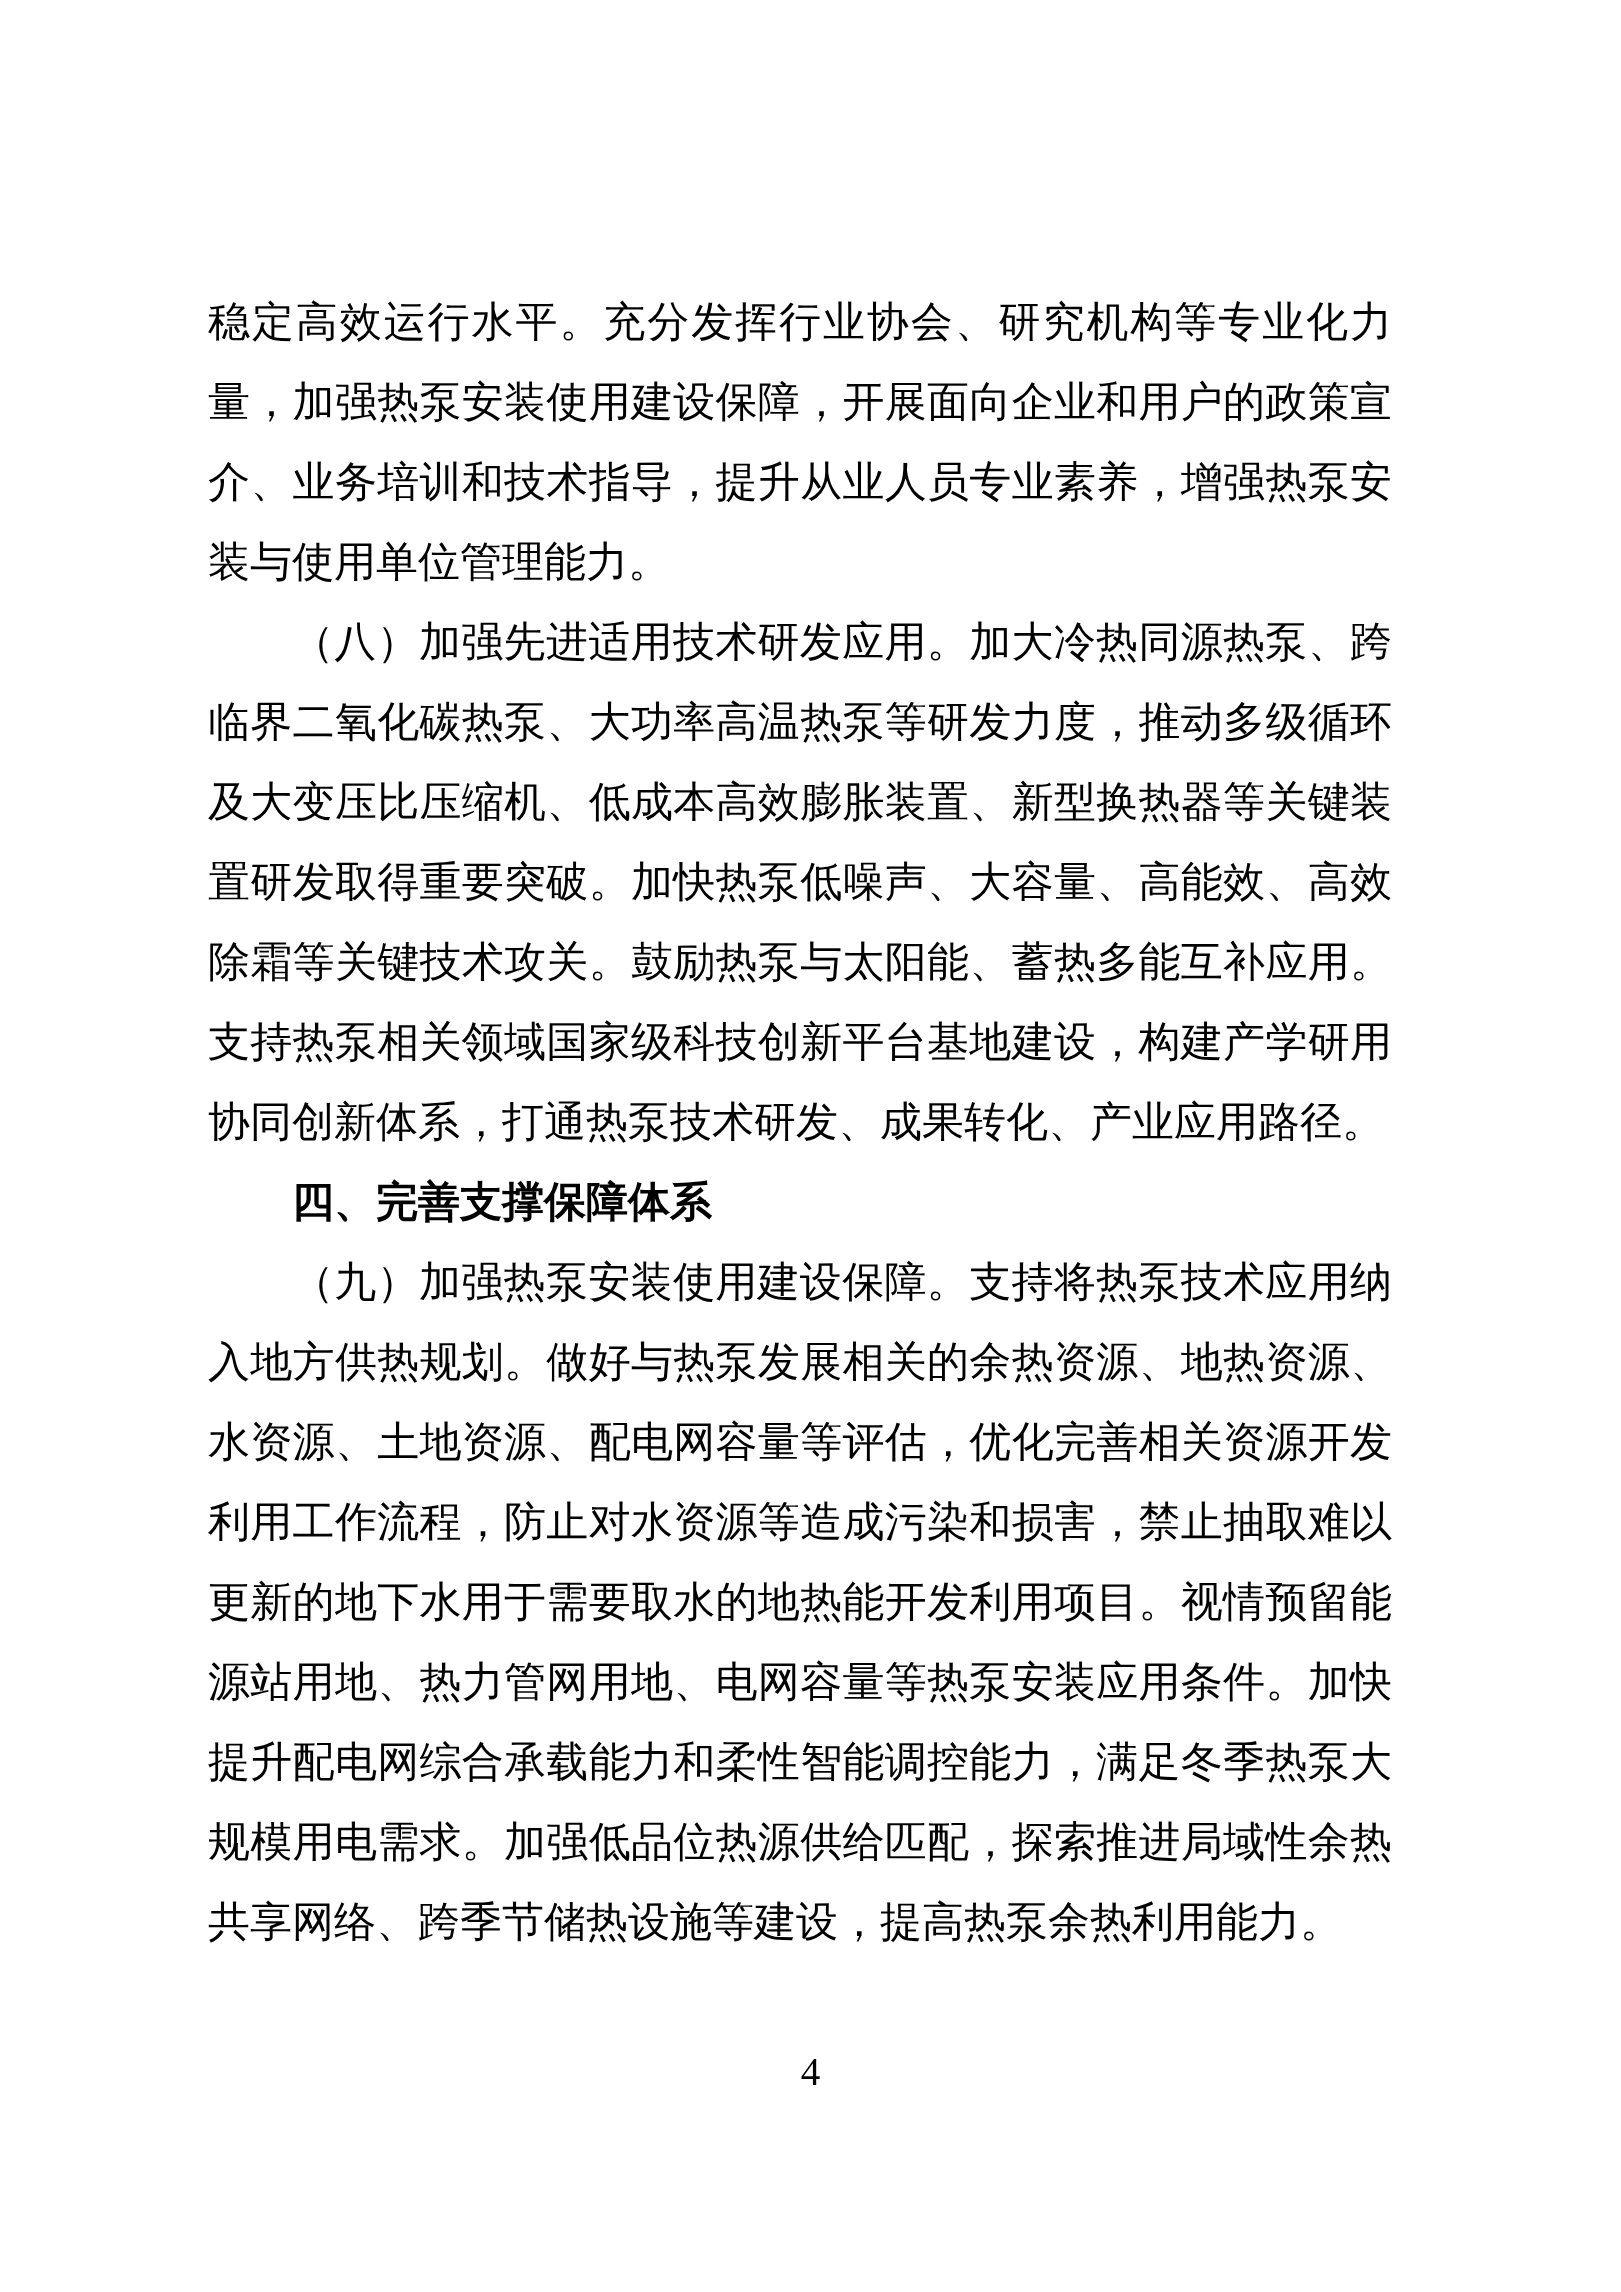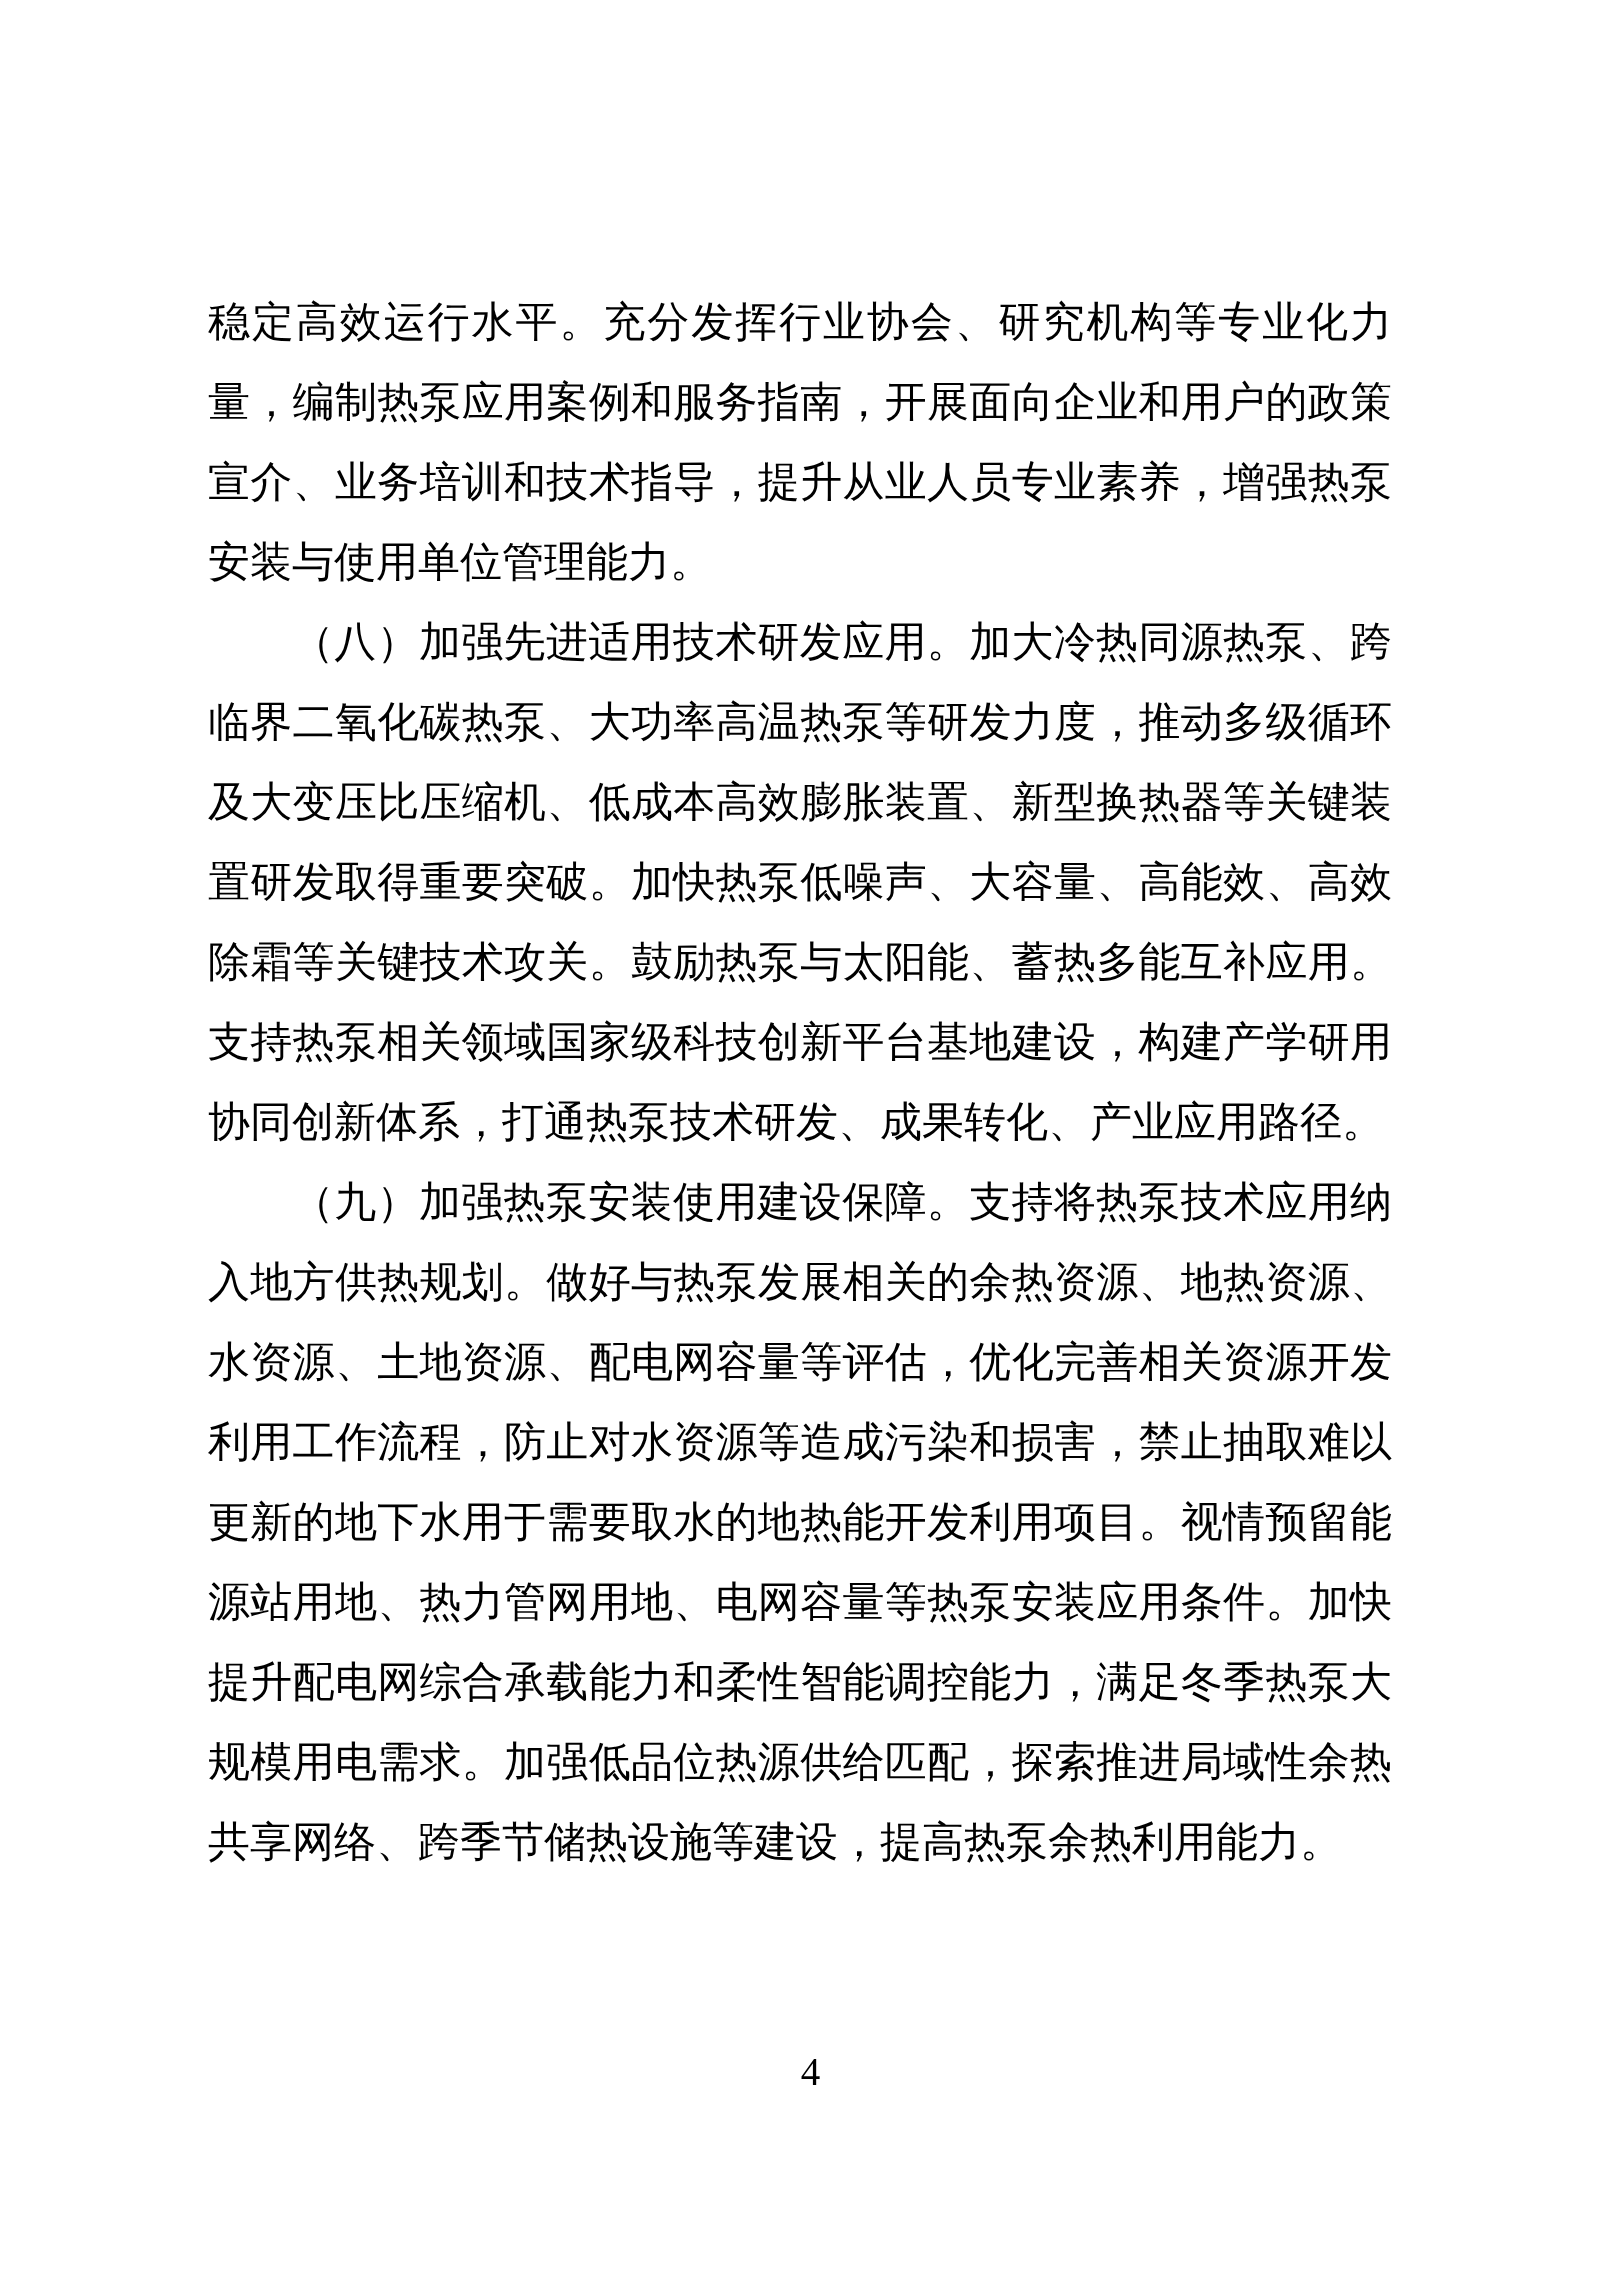--- a/index.html
+++ b/index.html
@@ -61,24 +61,25 @@
       line-height: 45px;
       font-family: "Liberation Serif", "DejaVu Serif", serif;
     }
   </style>
 </head>
 <body>
 
 <div class="page">
   <div class="content">
 
-    <p class="para flush">稳定高效运行水平。充分发挥行业协会、研究机构等专业化力量，编制热泵应用案例和服务指南，开展面向企业和用户的政策宣介、业务培训和技术指导，提升从业人员专业素养，增强热泵安装与使用单位管理能力。</p>
+    <p class="para flush">稳定高效运行水平。充分发挥行业协会、研究机构等专业化力量，加强热泵安装使用建设保障，开展面向企业和用户的政策宣介、业务培训和技术指导，提升从业人员专业素养，增强热泵安装与使用单位管理能力。</p>
 
     <p class="para"><span class="lead">（八）加强先进适用技术研发应用。</span><span>加大冷热同源热泵、跨临界二氧化碳热泵、大功率高温热泵等研发力度，推动多级循环及大变压比压缩机、低成本高效膨胀装置、新型换热器等关键装置研发取得重要突破。加快热泵低噪声、大容量、高能效、高效除霜等关键技术攻关。鼓励热泵与太阳能、蓄热多能互补应用。支持热泵相关领域国家级科技创新平台基地建设，构建产学研用协同创新体系，打通热泵技术研发、成果转化、产业应用路径。</span></p>
 
+    <h2 class="heading">四、完善支撑保障体系</h2>
 
     <p class="para"><span class="lead">（九）加强热泵安装使用建设保障。</span><span>支持将热泵技术应用纳入地方供热规划。做好与热泵发展相关的余热资源、地热资源、水资源、土地资源、配电网容量等评估，优化完善相关资源开发利用工作流程，防止对水资源等造成污染和损害，禁止抽取难以更新的地下水用于需要取水的地热能开发利用项目。视情预留能源站用地、热力管网用地、电网容量等热泵安装应用条件。加快提升配电网综合承载能力和柔性智能调控能力，满足冬季热泵大规模用电需求。加强低品位热源供给匹配，探索推进局域性余热共享网络、跨季节储热设施等建设，提高热泵余热利用能力。</span></p>
 
 
   </div>
 
   <div class="footer">4</div>
 </div>
 
 

